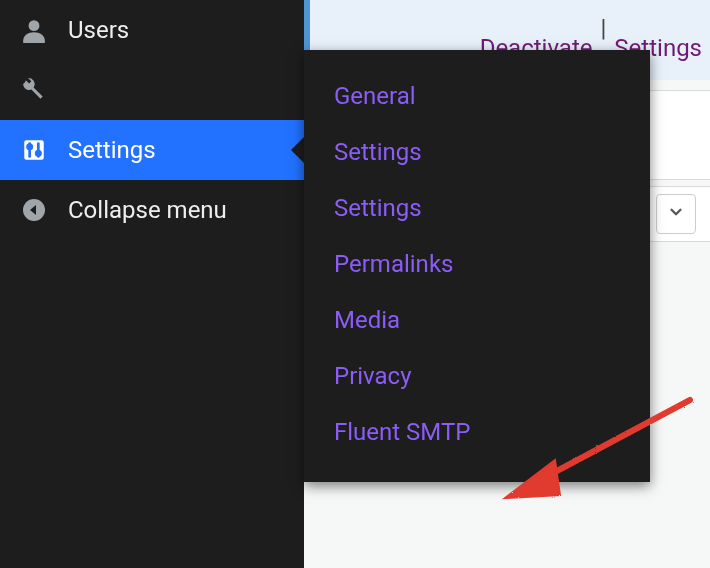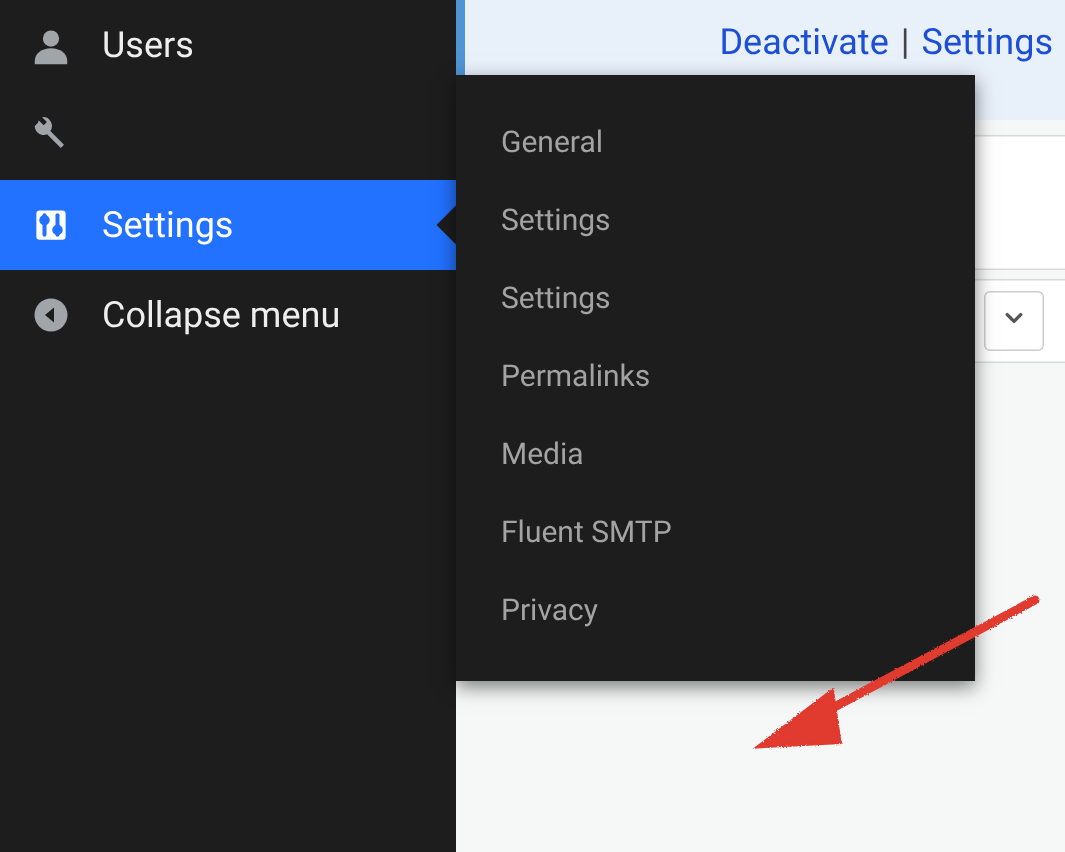--- a/index.html
+++ b/index.html
@@ -25,34 +25,34 @@
     border-right: 14px solid #1d1d1d;
   }
 
   
   .submenu {
     position: absolute; left: 304px; top: 50px; width: 346px;
     background: #1d1d1d; color: #ccc; padding: 18px 0 22px 0;
     box-shadow: 0 4px 12px rgba(0,0,0,0.5);
   }
   .submenu-item {
-    padding: 14px 30px; font-size: 20px; color: #a3a3a3; cursor: pointer;
+    padding: 14px 30px; font-size: 24px; color: #8b5cf6; cursor: pointer;
   }
 
   
   .content {
     position: absolute; left: 304px; top: 0; right: 0; height: 568px;
     background: #f6f7f7;
   }
   .plugin-row {
     height: 80px; border-left: 6px solid #4f94d4; background: #e8f0fa;
     padding: 0 8px 0 20px; display: flex; align-items: flex-start; gap: 8px;
     font-size: 24px; color: #135e96; padding-top: 14px;
   }
-  .plugin-row a { color: #1d4ed8; text-decoration: none; cursor: pointer; }
+  .plugin-row a { color: #701a75; text-decoration: none; cursor: pointer; margin-top: 20px; }
   .plugin-row .sep { color: #444; }
   .plugin-row { justify-content: flex-end; }
   .blank-row {
     height: 90px; background: #fff; border: 1px solid #d9d9d9; border-left: none; border-right: none;
     margin-top: 10px;
   }
   .select-row {
     height: 56px; background: #fff; border: 1px solid #d9d9d9; border-left: none; border-right: none;
     display: flex; align-items: center; justify-content: flex-end; padding-right: 14px; margin-top: 6px;
   }
@@ -135,22 +135,22 @@
     </div>
 
   </div>
 
   <div class="submenu">
     <div class="submenu-item">General</div>
     <div class="submenu-item">Settings</div>
     <div class="submenu-item">Settings</div>
     <div class="submenu-item">Permalinks</div>
     <div class="submenu-item">Media</div>
+    <div class="submenu-item">Privacy</div>
     <div class="submenu-item">Fluent SMTP</div>
-    <div class="submenu-item">Privacy</div>
   </div>
 
   <svg class="arrow-annot" viewBox="0 0 230 120">
     <defs>
       <filter id="rough">
           <feTurbulence type="fractalNoise" baseFrequency="0.9" numOctaves="2" result="noise"></feTurbulence>
           <feDisplacementMap in="SourceGraphic" in2="noise" scale="2"></feDisplacementMap>
         </filter>
     </defs>
     <g fill="#e03a2f" stroke="#e03a2f" stroke-width="6" stroke-linecap="round" filter="url(#rough)">

